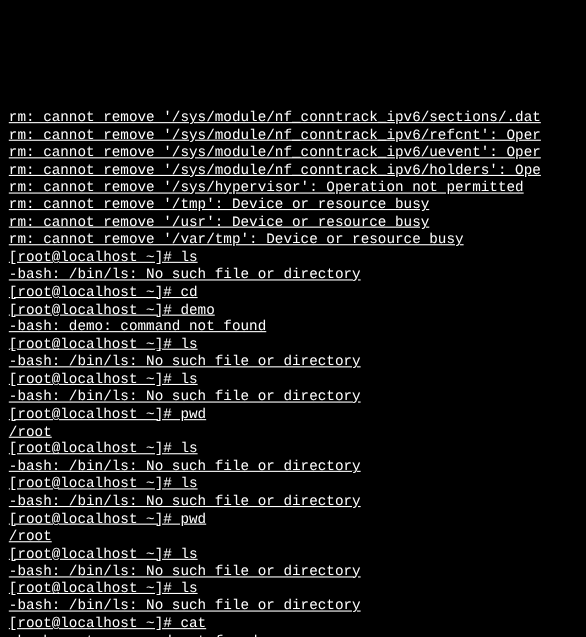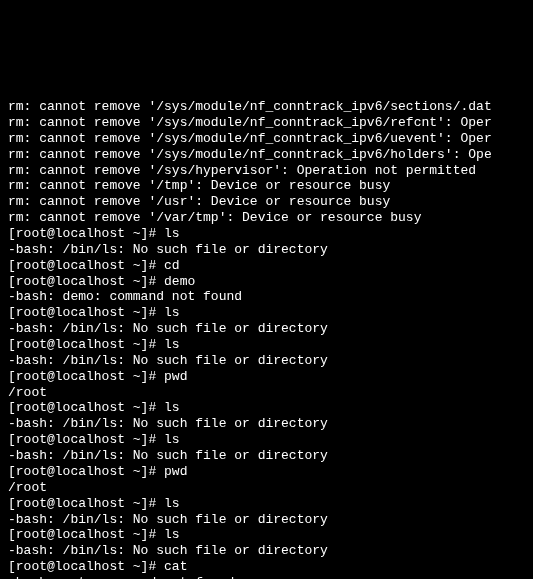--- a/index.html
+++ b/index.html
@@ -10,20 +10,21 @@
       font-family: "Courier New", Courier, monospace;
       font-size: 13px;
       line-height: 1.22;
       width: 533px;
       box-sizing: border-box;
       white-space: pre;
       overflow: hidden;
     }
     .line {
       white-space: pre;
+      text-decoration: underline;
     }
     #terminal {
       position: relative;
       width: 100%;
     }
   </style>
 </head>
 <body>
 
 

